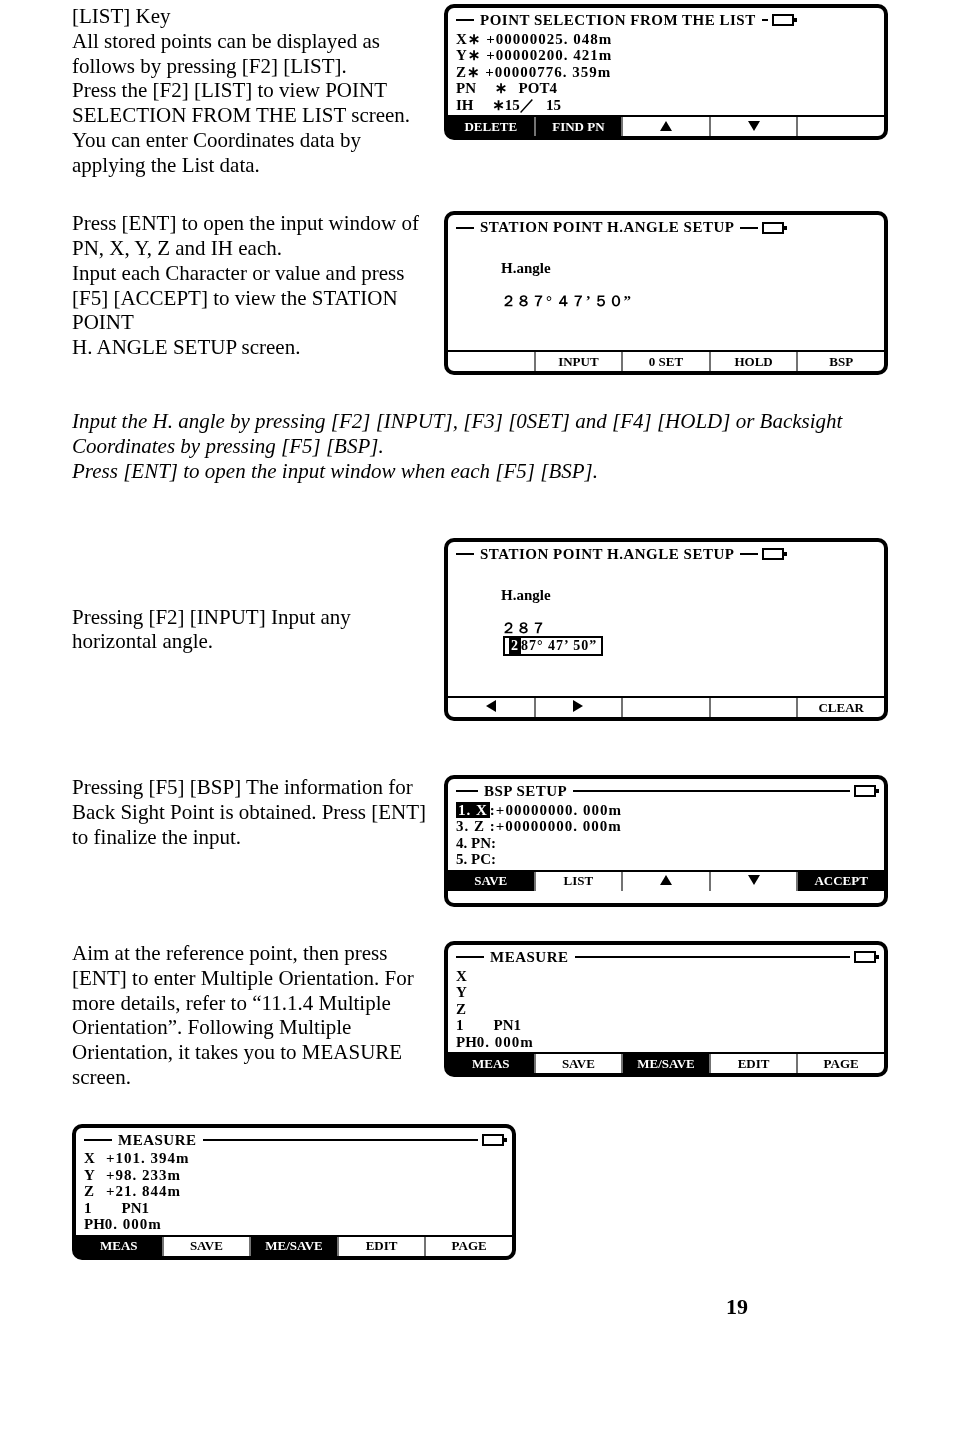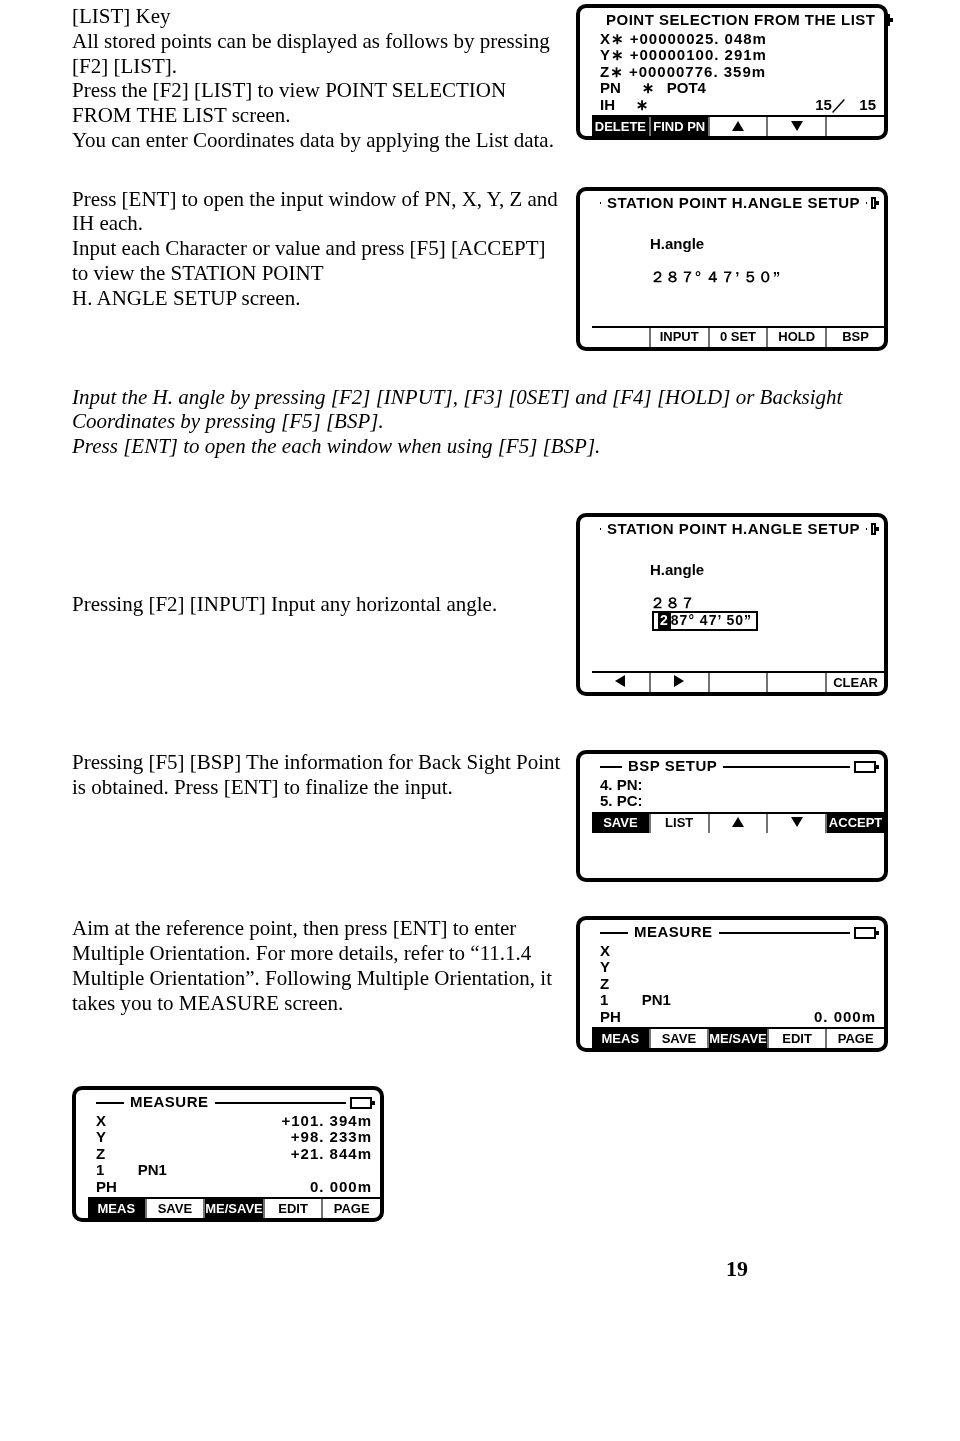--- a/index.html
+++ b/index.html
@@ -25,31 +25,30 @@
   }
   .txt {
     flex: 1 1 auto;
     line-height: 1.18;
   }
   .scr-wrap {
     flex: 0 0 auto;
   }
   
   .screen {
-    width: 312px;
+    width: 444px;
     border: 4px solid #000;
     border-radius: 10px;
     background: #fff;
-    font-family: Liberation Sans, sans-serif;
+    font-family: Liberation Serif, serif;
     font-size: 15px;
     font-weight: bold;
     line-height: 1.1;
     position: relative;
     box-sizing: border-box;
-    padding-left: 12px;
   }
   .screen.short { min-height: 116px; }
   .screen.med   { min-height: 128px; }
   .screen.tall  { min-height: 132px; }
   .sc-body {
     padding: 4px 8px 2px 8px;
   }
   .sc-title {
     display: flex;
     align-items: center;
@@ -107,21 +106,21 @@
     border-top:6px solid transparent;border-bottom:6px solid transparent;border-left:10px solid #000;}
   .lab { display:inline-block; width:22px; }
   .pagenum {
     text-align: right;
     font-weight: bold;
     font-size: 22px;
     padding-right: 140px;
     margin-top: 10px;
   }
   .tight { margin-bottom: 26px; font-style: italic; }
-  .flexcol { display:flex; justify-content:space-between; }
+  .flexcol { display:flex; justify-content:flex-start; }
 </style>
 </head>
 <body>
 
 <div class="page">
 
   <div class="row">
     <div class="txt">
       <div>[LIST] Key</div>
       <div>All stored points can be displayed as follows by pressing [F2] [LIST].</div>
@@ -131,21 +130,21 @@
     <div class="scr-wrap">
       <div class="screen med">
         <div class="sc-body">
           <div class="sc-title">
             <span class="dash" style="width:18px"></span>
             <span class="tname">POINT SELECTION FROM THE LIST</span>
             <span class="dash" style="width:6px"></span>
             <span class="batt"><span class="fill" style="width:100%"></span></span>
           </div>
           <div class="sc-line sp">X∗ +00000025. 048m</div>
-          <div class="sc-line sp">Y∗ +00000100. 291m</div>
+          <div class="sc-line sp">Y∗ +00000200. 421m</div>
           <div class="sc-line sp">Z∗ +00000776. 359m</div>
           <div class="sc-line">PN     ∗   POT4</div>
           <div class="sc-line flexcol">
             <span>IH     ∗</span>
             <span>15／   15</span>
           </div>
         </div>
         <div class="skbar">
           <div class="sk inv2">DELETE</div>
           <div class="sk inv2">FIND PN</div>
@@ -190,21 +189,21 @@
           <div class="sk">0 SET</div>
           <div class="sk">HOLD</div>
           <div class="sk">BSP</div>
         </div>
       </div>
     </div>
   </div>
 
   <div class="txt tight">
     <div>Input the H. angle by pressing [F2] [INPUT], [F3] [0SET] and [F4] [HOLD] or Backsight Coordinates by pressing [F5] [BSP].</div>
-    <div>Press [ENT] to open the each window when using [F5] [BSP].</div>
+    <div>Press [ENT] to open the input window when each [F5] [BSP].</div>
   </div>
 
   <div style="height:28px"></div>
 
   <div class="row" style="align-items:center">
     <div class="txt">
       <div>Pressing [F2] [INPUT] Input any horizontal angle.</div>
     </div>
     <div class="scr-wrap">
       <div class="screen short">
@@ -247,20 +246,22 @@
     </div>
     <div class="scr-wrap">
       <div class="screen tall">
         <div class="sc-body">
           <div class="sc-title">
             <span class="dash" style="width:22px"></span>
             <span class="tname">BSP SETUP</span>
             <span class="dash grow"></span>
             <span class="batt"><span class="fill" style="width:100%"></span></span>
           </div>
+          <div class="sc-line sp"><span class="inv">1. X</span><span>:+00000000. 000m</span></div>
+          <div class="sc-line sp">3. Z :+00000000. 000m</div>
           <div class="sc-line">4. PN:</div>
           <div class="sc-line">5. PC:</div>
         </div>
         <div class="skbar">
           <div class="sk inv2">SAVE</div>
           <div class="sk">LIST</div>
           <div class="sk">
               <span class="arrow-up"></span>
             </div>
           <div class="sk">

